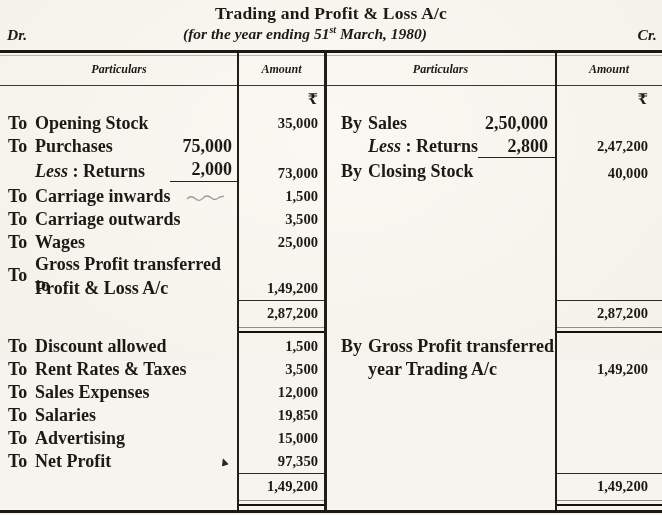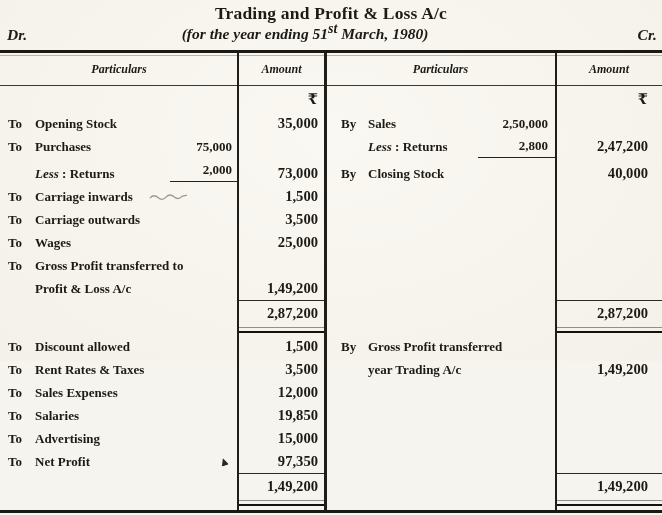--- a/index.html
+++ b/index.html
@@ -16,21 +16,21 @@
   }
   
   .title{
     padding-top:3px;text-align:center;
     font-size:17.5px;font-weight:700;letter-spacing:.2px;height:22px;
   }
   .subhead{position:relative;height:23px;font-size:15.5px;}
   .drlab{position:absolute;left:7px;top:1px;font-style:italic;font-weight:700;}
   .crlab{position:absolute;right:5px;top:1px;font-style:italic;font-weight:700;}
   .period{display:block;text-align:center;font-style:italic;font-weight:600;transform:translateX(-26px);}
-  .period sup{font-size:14px;line-height:0;margin-top:13px;}
+  .period sup{font-size:10px;line-height:0;margin-top:13px;}
   
   .tbl{
     position:relative;margin-top:2px;
     border-top:3.4px solid #1b1913;
     border-bottom:3.4px solid #1b1913;
   }
   .tbl::before{ 
     content:"";position:absolute;left:0;right:0;top:1.5px;height:1px;background:#b8b4a9;
   }
   .v{position:absolute;top:0;bottom:0;background:#211e18;z-index:3;}
@@ -46,21 +46,21 @@
      font-size:13.5px;font-weight:700;padding-right:18px;}
   .r{height:23px;}
   .r-less{height:27px;}
   .r-less .p,.r-less .a{align-items:flex-end;padding-bottom:3px;}
   .r-total{height:26px;}
   .r-total .a{border-top:1.7px solid #2c2a24;font-weight:700;}
   .r-rule{height:9px;}
   .r-tail{height:11px;}
   .dbl{height:2.6px;margin-top:1px;border-top:1.1px solid #938f84;border-bottom:2.6px solid #14120d;}
   .cell{min-width:0;}
-  .p{display:flex;align-items:center;padding-left:8px;font-size:13px;font-weight:600;position:relative;}
+  .p{display:flex;align-items:center;padding-left:8px;font-size:18px;font-weight:600;position:relative;}
   .p2{padding-left:16px;}
   .pre{flex:none;width:27px;}
   .ind{margin-left:27px;}
   .less-i{font-style:italic;}
   .sub{margin-left:auto;align-self:stretch;display:flex;align-items:center;justify-content:flex-end;
        min-width:62px;padding-right:6px;font-weight:600;}
   .p2 .sub{min-width:70px;padding-right:8px;}
   .ul{border-bottom:1.7px solid #25221c;}
   .a{display:flex;align-items:center;justify-content:flex-end;
      padding-right:7px;font-size:14.6px;font-weight:600;}

